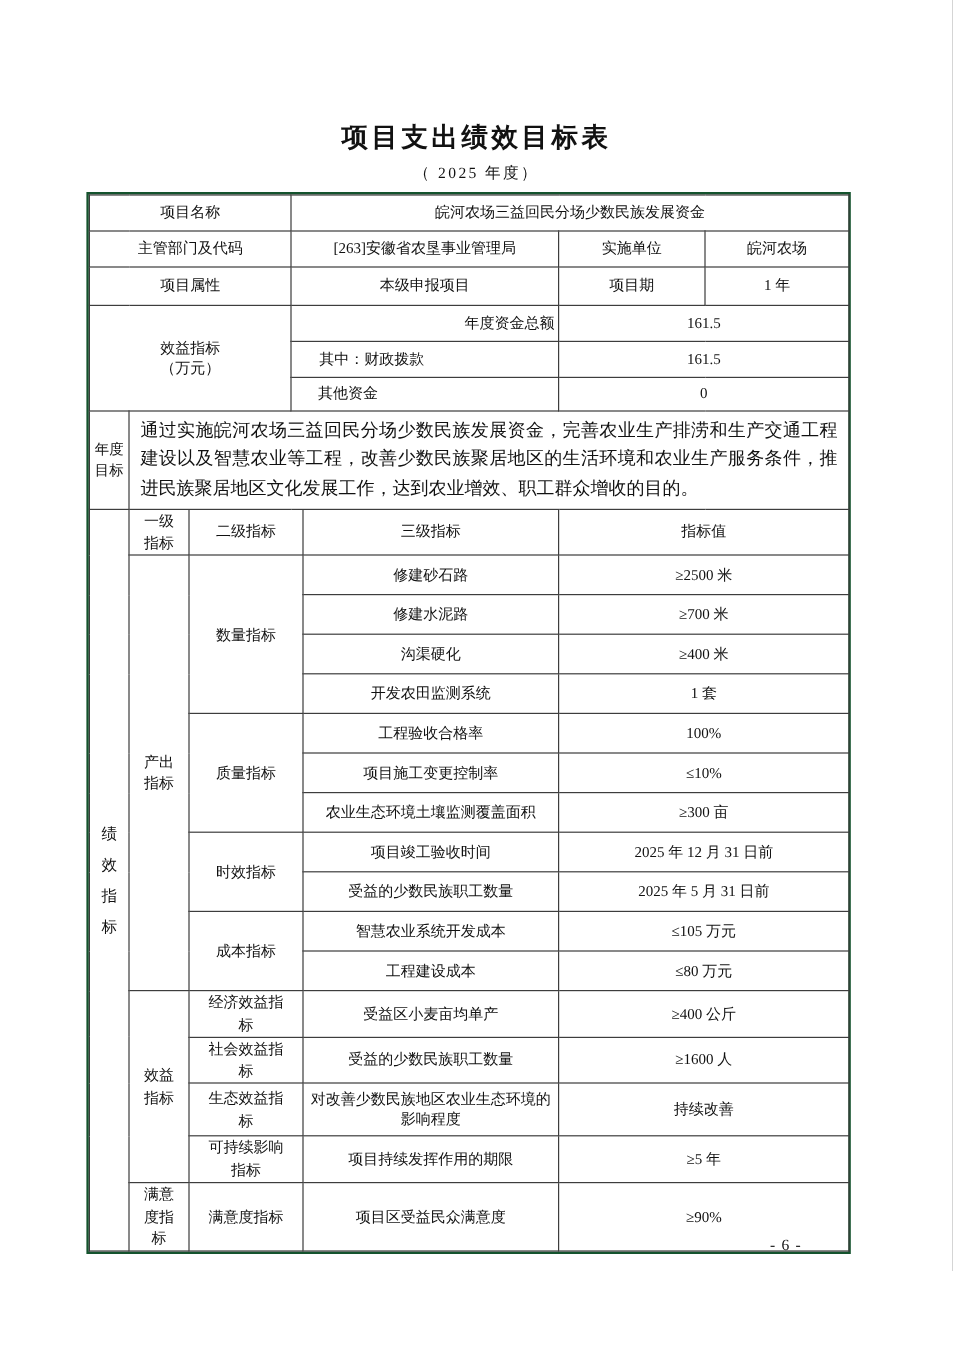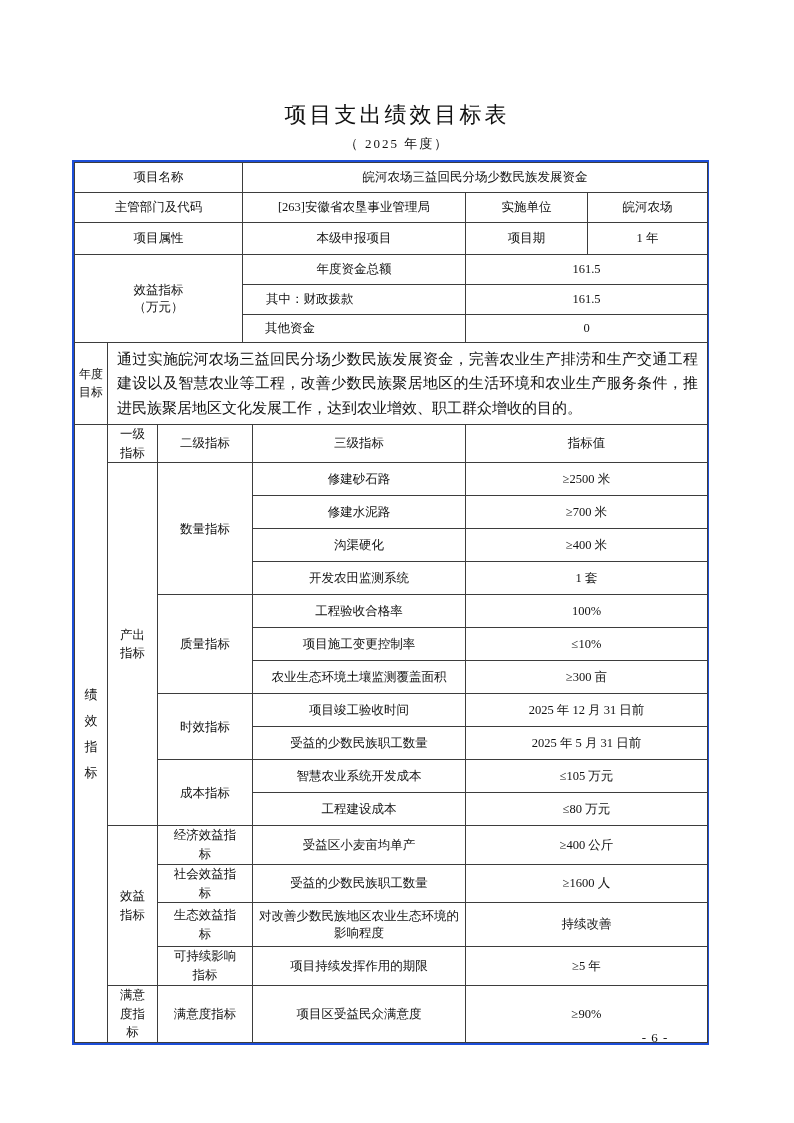--- a/index.html
+++ b/index.html
@@ -9,45 +9,45 @@
     background:#ffffff;
     margin:0 auto;
     font-family:"Liberation Serif","DejaVu Serif",serif;
     color:#111;
     overflow:hidden;
   }
   .doc-title{
     position:absolute;top:100px;left:0;width:100%;
     text-align:center;
     font-family:"Liberation Sans","DejaVu Sans",sans-serif;
-    font-size:22px;font-weight:400;letter-spacing:3px;
+    font-size:22px;font-weight:700;letter-spacing:3px;
   }
   .doc-subtitle{
     position:absolute;top:135px;left:0;width:100%;
     text-align:center;font-size:13px;letter-spacing:2px;
   }
   .table-wrap{
     position:absolute;left:72px;top:160px;width:633px;
-    border:2px solid #1d4ed8;box-sizing:content-box;background:#fff;
+    border:2px solid #14532d;box-sizing:content-box;background:#fff;
   }
   table{border-collapse:collapse;table-layout:fixed;width:633px;margin:0;}
   td,th{
     border:1px solid #3d3d3d;
     font-size:12.5px;font-weight:400;
     text-align:center;vertical-align:middle;
     padding:1px 3px;line-height:1.35;
     overflow:hidden;
   }
   .tb tr.first td, .tb tr.first th{border-top:0;}
   
   .h28{height:28px}.h30{height:30px}.h32{height:32px}.h33{height:33px}
   .h38{height:38px}.h44{height:44px}.h50{height:50px}.h71{height:71px}
   
   .fund-label{white-space:pre-line;}
-  .left0{text-align:center;}
+  .left0{text-align:right;}
   .left1{text-align:left;padding-left:23px;margin-top:39px;}
   .left3{text-align:left;padding-left:22px;margin-top:35px;}
   .goal-label{padding:2px 3px;font-size:12px;line-height:1.5;}
   .goal-text{
     text-align:justify;text-align-last:left;
     padding:4px 9px;font-size:15px;line-height:1.62;
     vertical-align:middle;
   }
   .side-label{padding:0 9px;font-size:13px;line-height:26px;letter-spacing:0;}
   .narrow2{padding:0 11px;line-height:1.5;}  

